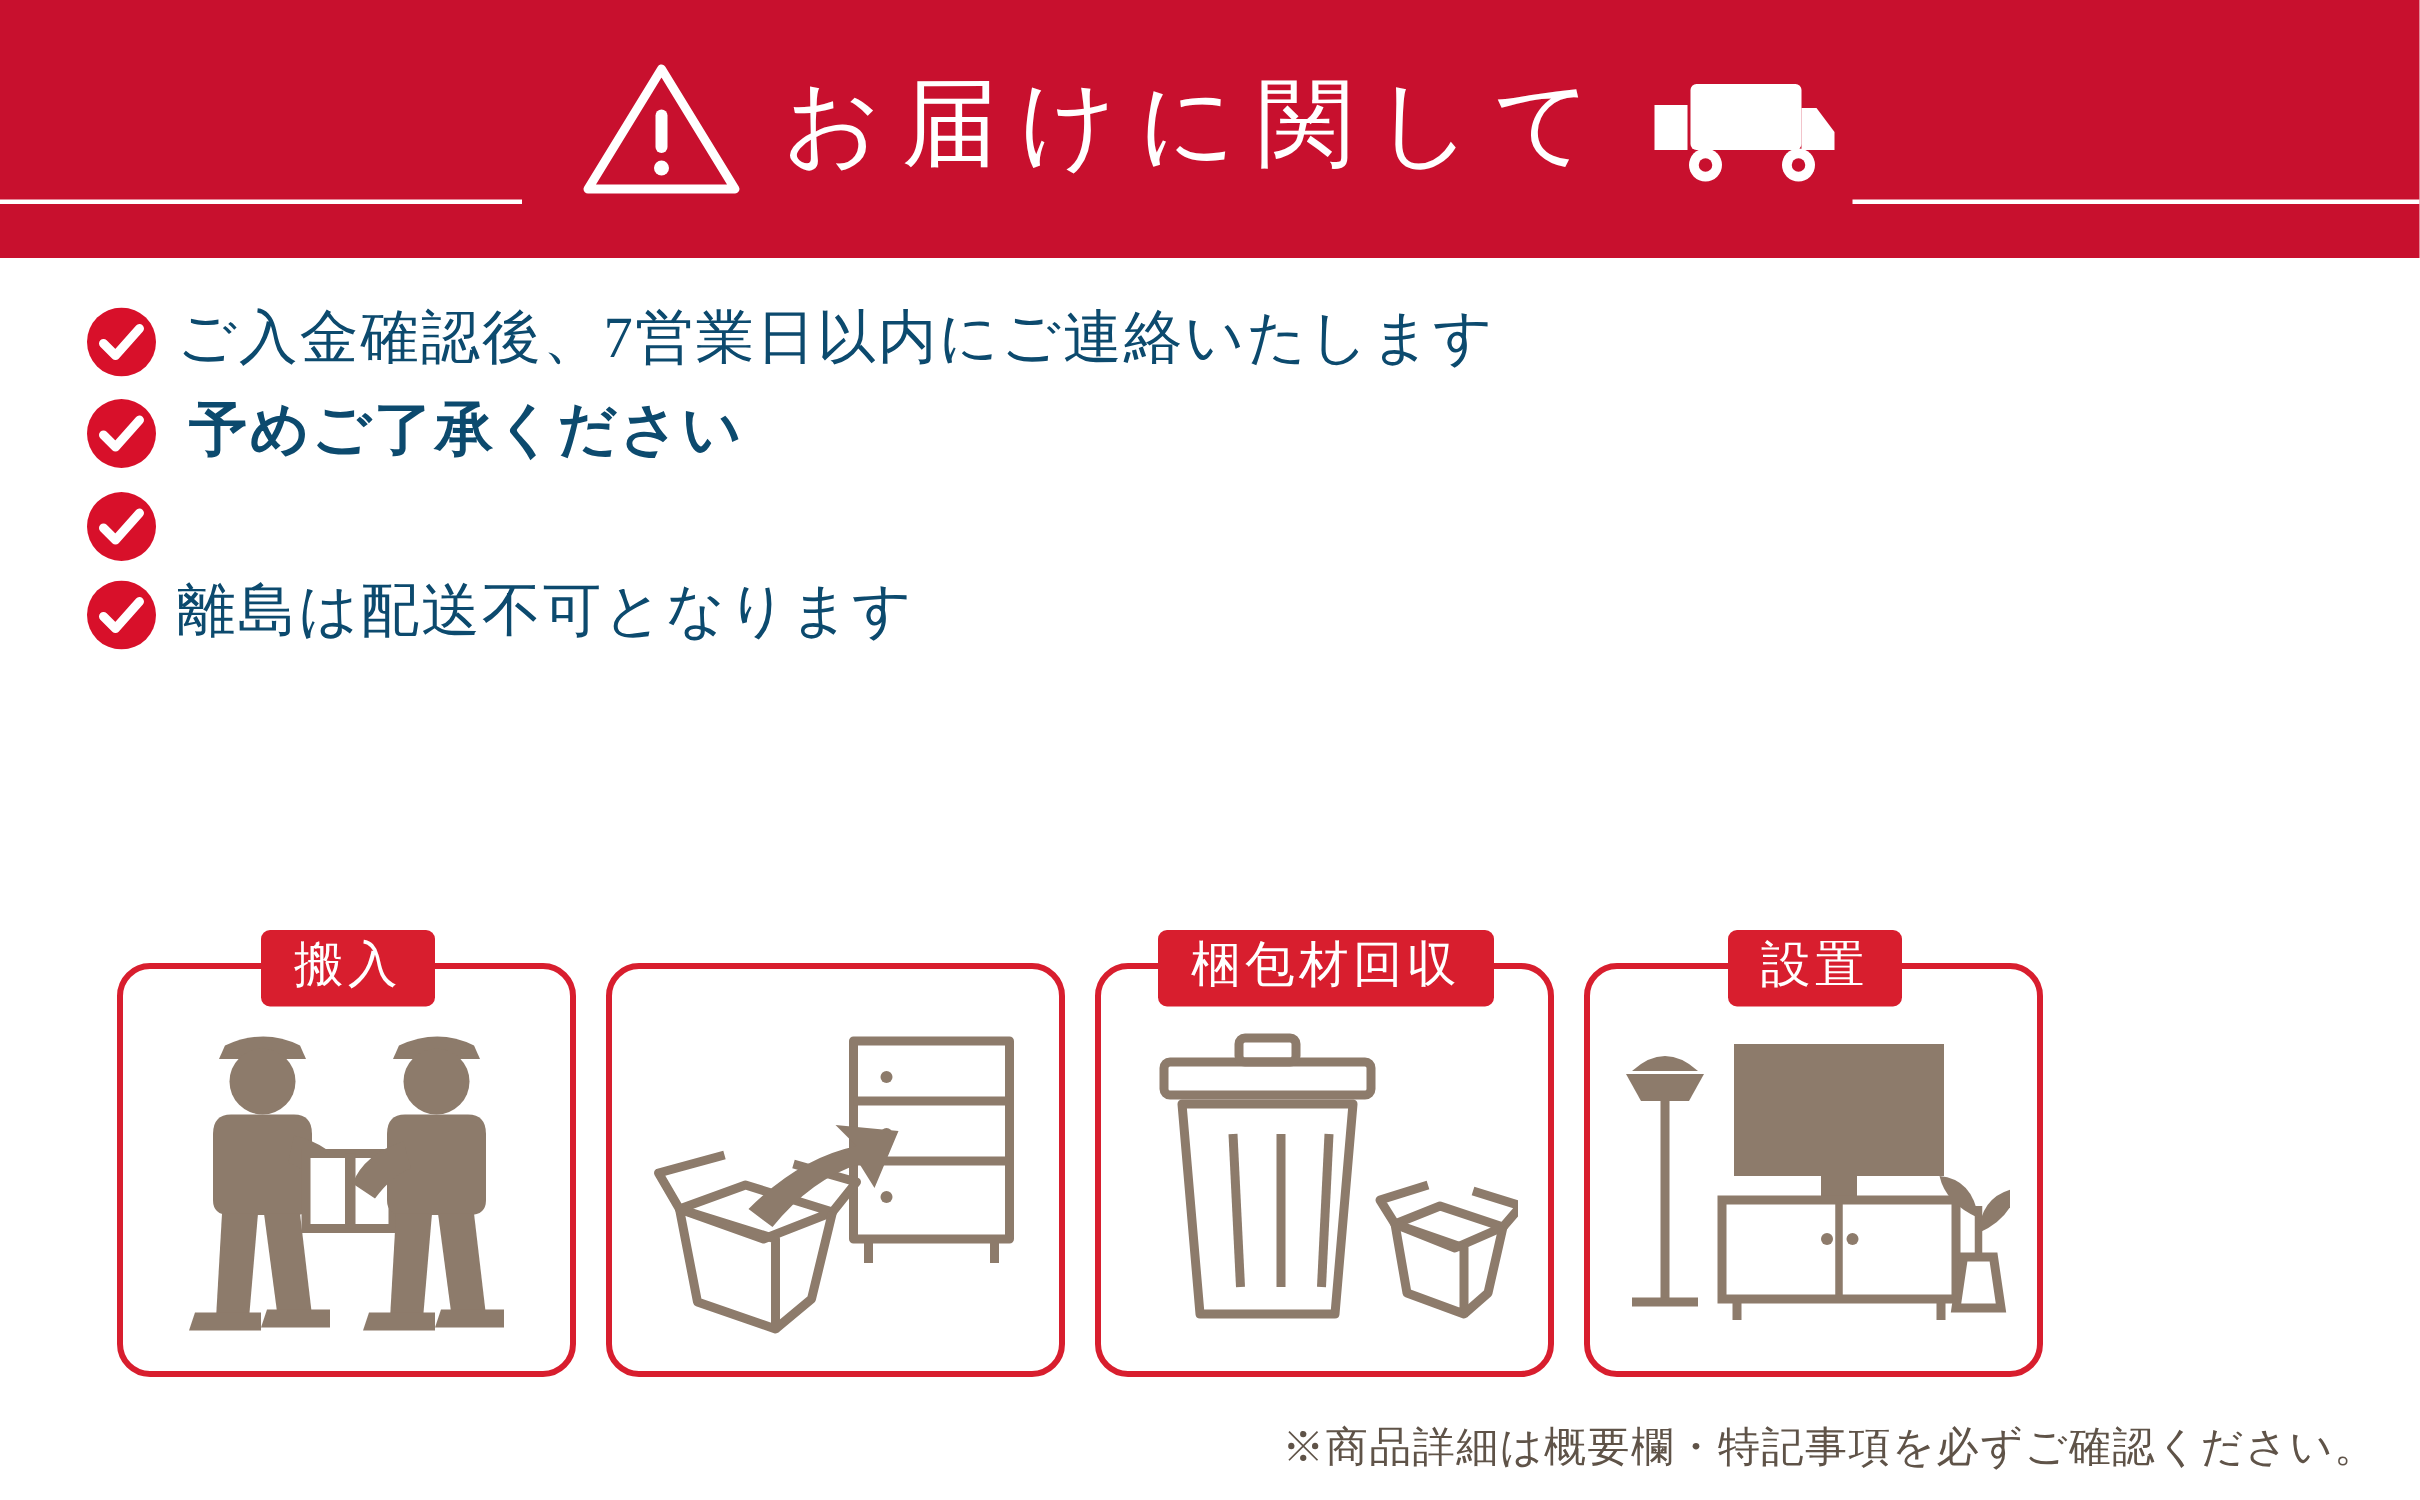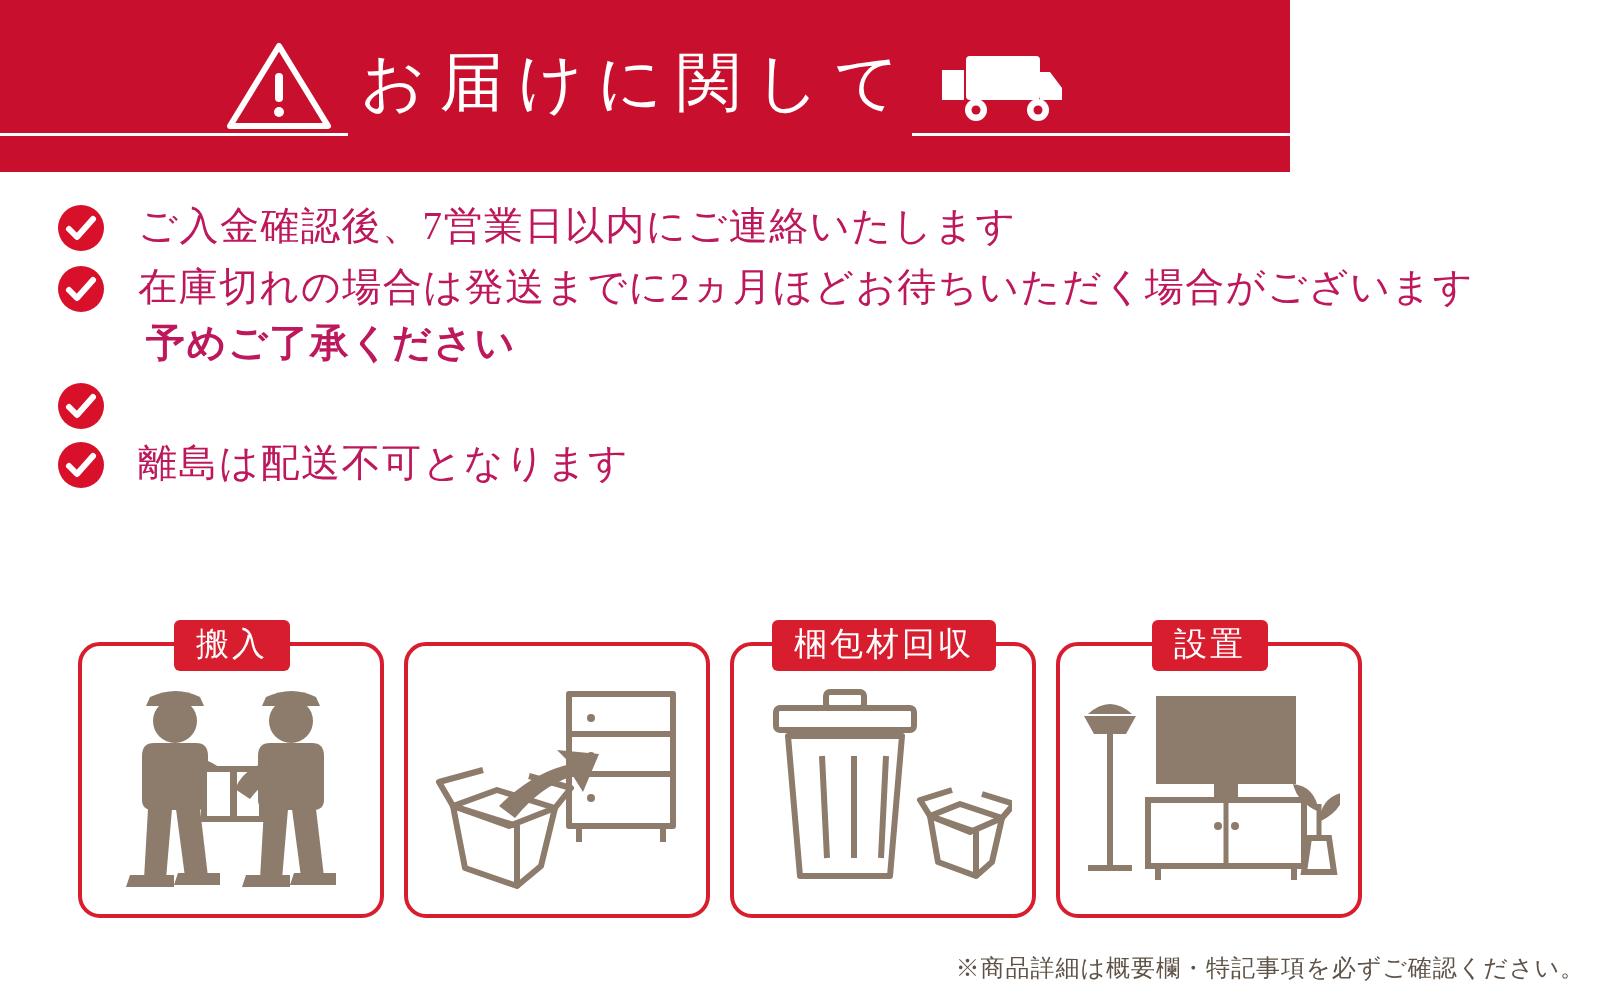--- a/index.html
+++ b/index.html
@@ -10,21 +10,21 @@
     width: 1613px;
     height: 1000px;
     background: #ffffff;
     font-family: "Liberation Serif", "DejaVu Serif", serif;
     overflow: hidden;
     position: relative;
   }
 
   
   .header {
-    width: 1290px;
+    width: 1613px;
     height: 172px;
     background: #c8102e;
     position: relative;
     display: flex;
     align-items: center;
     justify-content: center;
   }
   .header-inner {
     display: flex;
     align-items: center;
@@ -64,26 +64,25 @@
   .check {
     flex: 0 0 auto;
     width: 46px;
     height: 46px;
     margin-top: 7px;
     margin-right: 14px;
   }
   .check svg { display: block; }
 
   .bullet-text {
-    color: #be185d;
+    color: #0c4a6e;
     font-size: 39px;
     line-height: 1.42;
     letter-spacing: 1.5px;
     white-space: nowrap;
-    margin-left: 20px;
   }
   .bullet-text .sub {
     display: block;
     padding-left: 8px;
     font-weight: bold;
   }
 
   
   .cards {
     position: absolute;
@@ -136,21 +135,21 @@
     z-index: 1;
   }
   .card-art svg { display: block; }
 
   
   .footnote {
     position: absolute;
     right: 28px;
     bottom: 16px;
     color: #5f5348;
-    font-size: 24px;
+    font-size: 28px;
     letter-spacing: 1px;
     white-space: nowrap;
   }
 </style>
 </head>
 <body>
 
 <div class="header">
   <div class="header-rule left"></div>
   <div class="header-rule right"></div>
@@ -195,21 +194,20 @@
   </div>
 
   <div class="bullet-row">
     <span class="check">
       <svg width="46" height="46" viewBox="0 0 46 46">
         <circle cx="23" cy="23" r="23" fill="#d8102a"></circle>
         <path d="M11 24 L19 32 L35 14" fill="none" stroke="#ffffff" stroke-width="6" stroke-linecap="round" stroke-linejoin="round"></path>
       </svg>
     </span>
     <div class="bullet-text">
-      <span>在庫切れの場合は発送までに2ヵ月ほどお待ちいただく場合がございます</span>
       <span class="sub">予めご了承ください</span>
     </div>
   </div>
 
   <div class="bullet-row">
     <span class="check">
       <svg width="46" height="46" viewBox="0 0 46 46">
         <circle cx="23" cy="23" r="23" fill="#d8102a"></circle>
         <path d="M11 24 L19 32 L35 14" fill="none" stroke="#ffffff" stroke-width="6" stroke-linecap="round" stroke-linejoin="round"></path>
       </svg>

